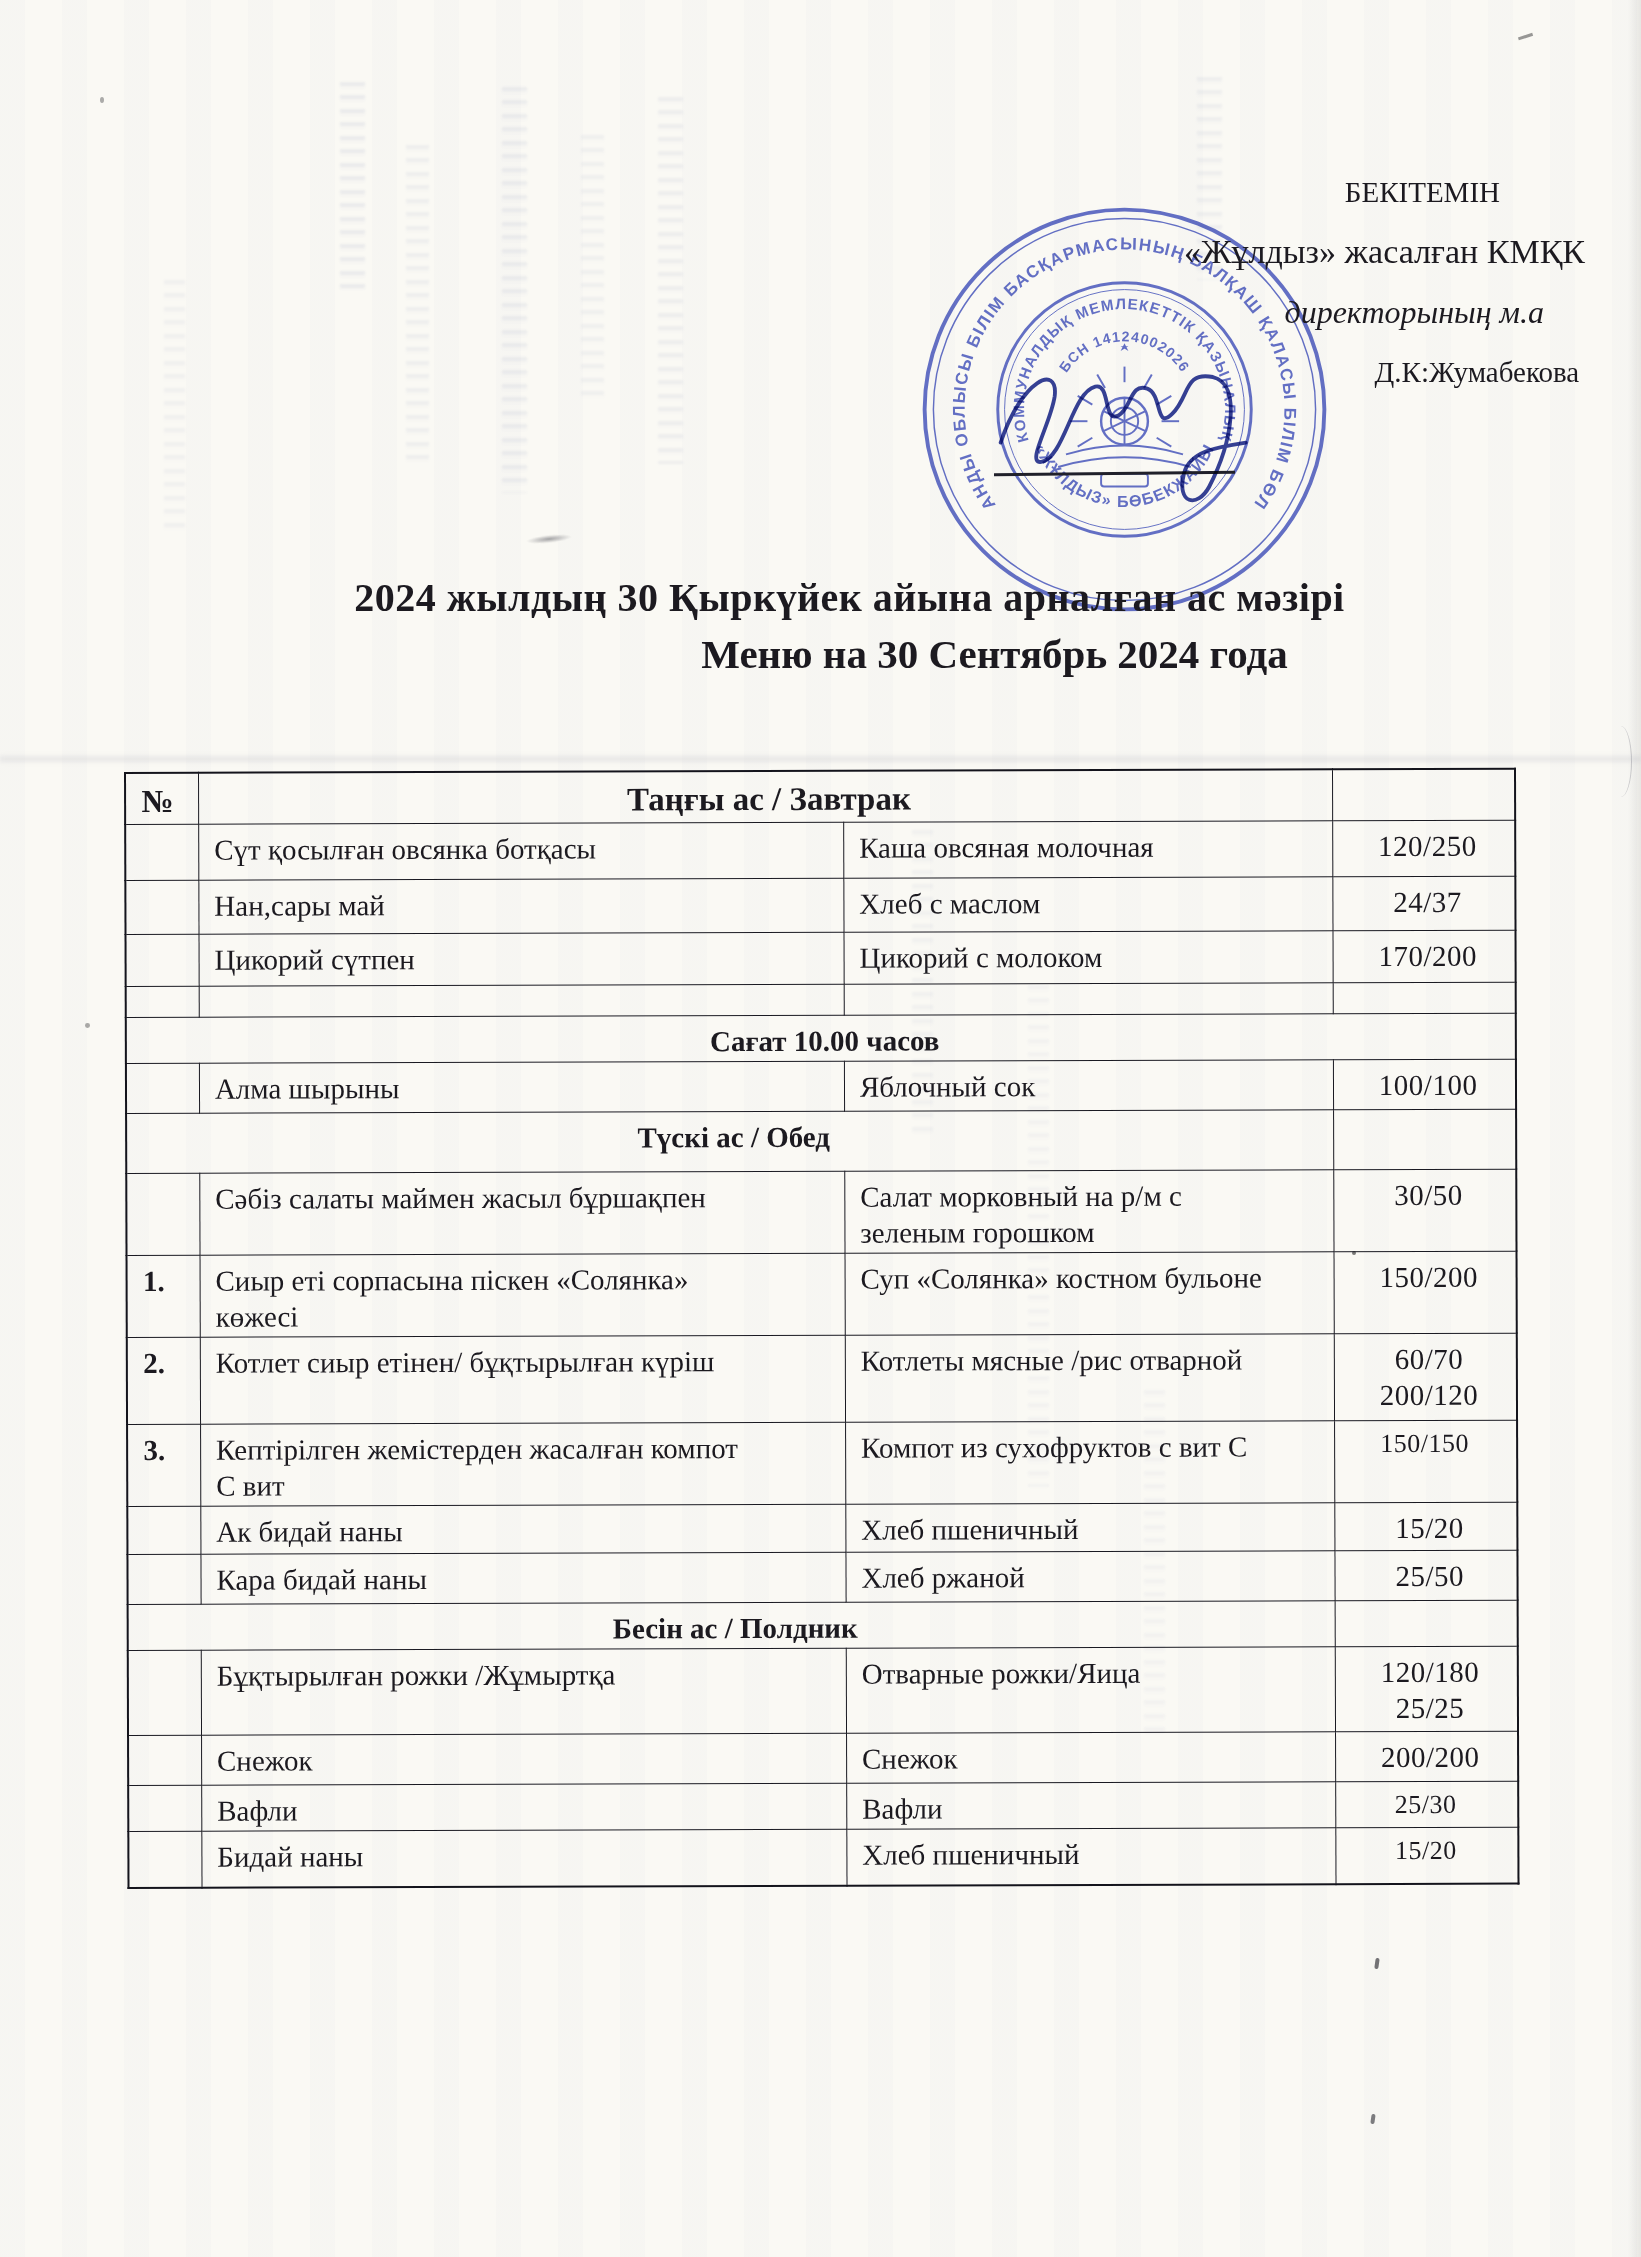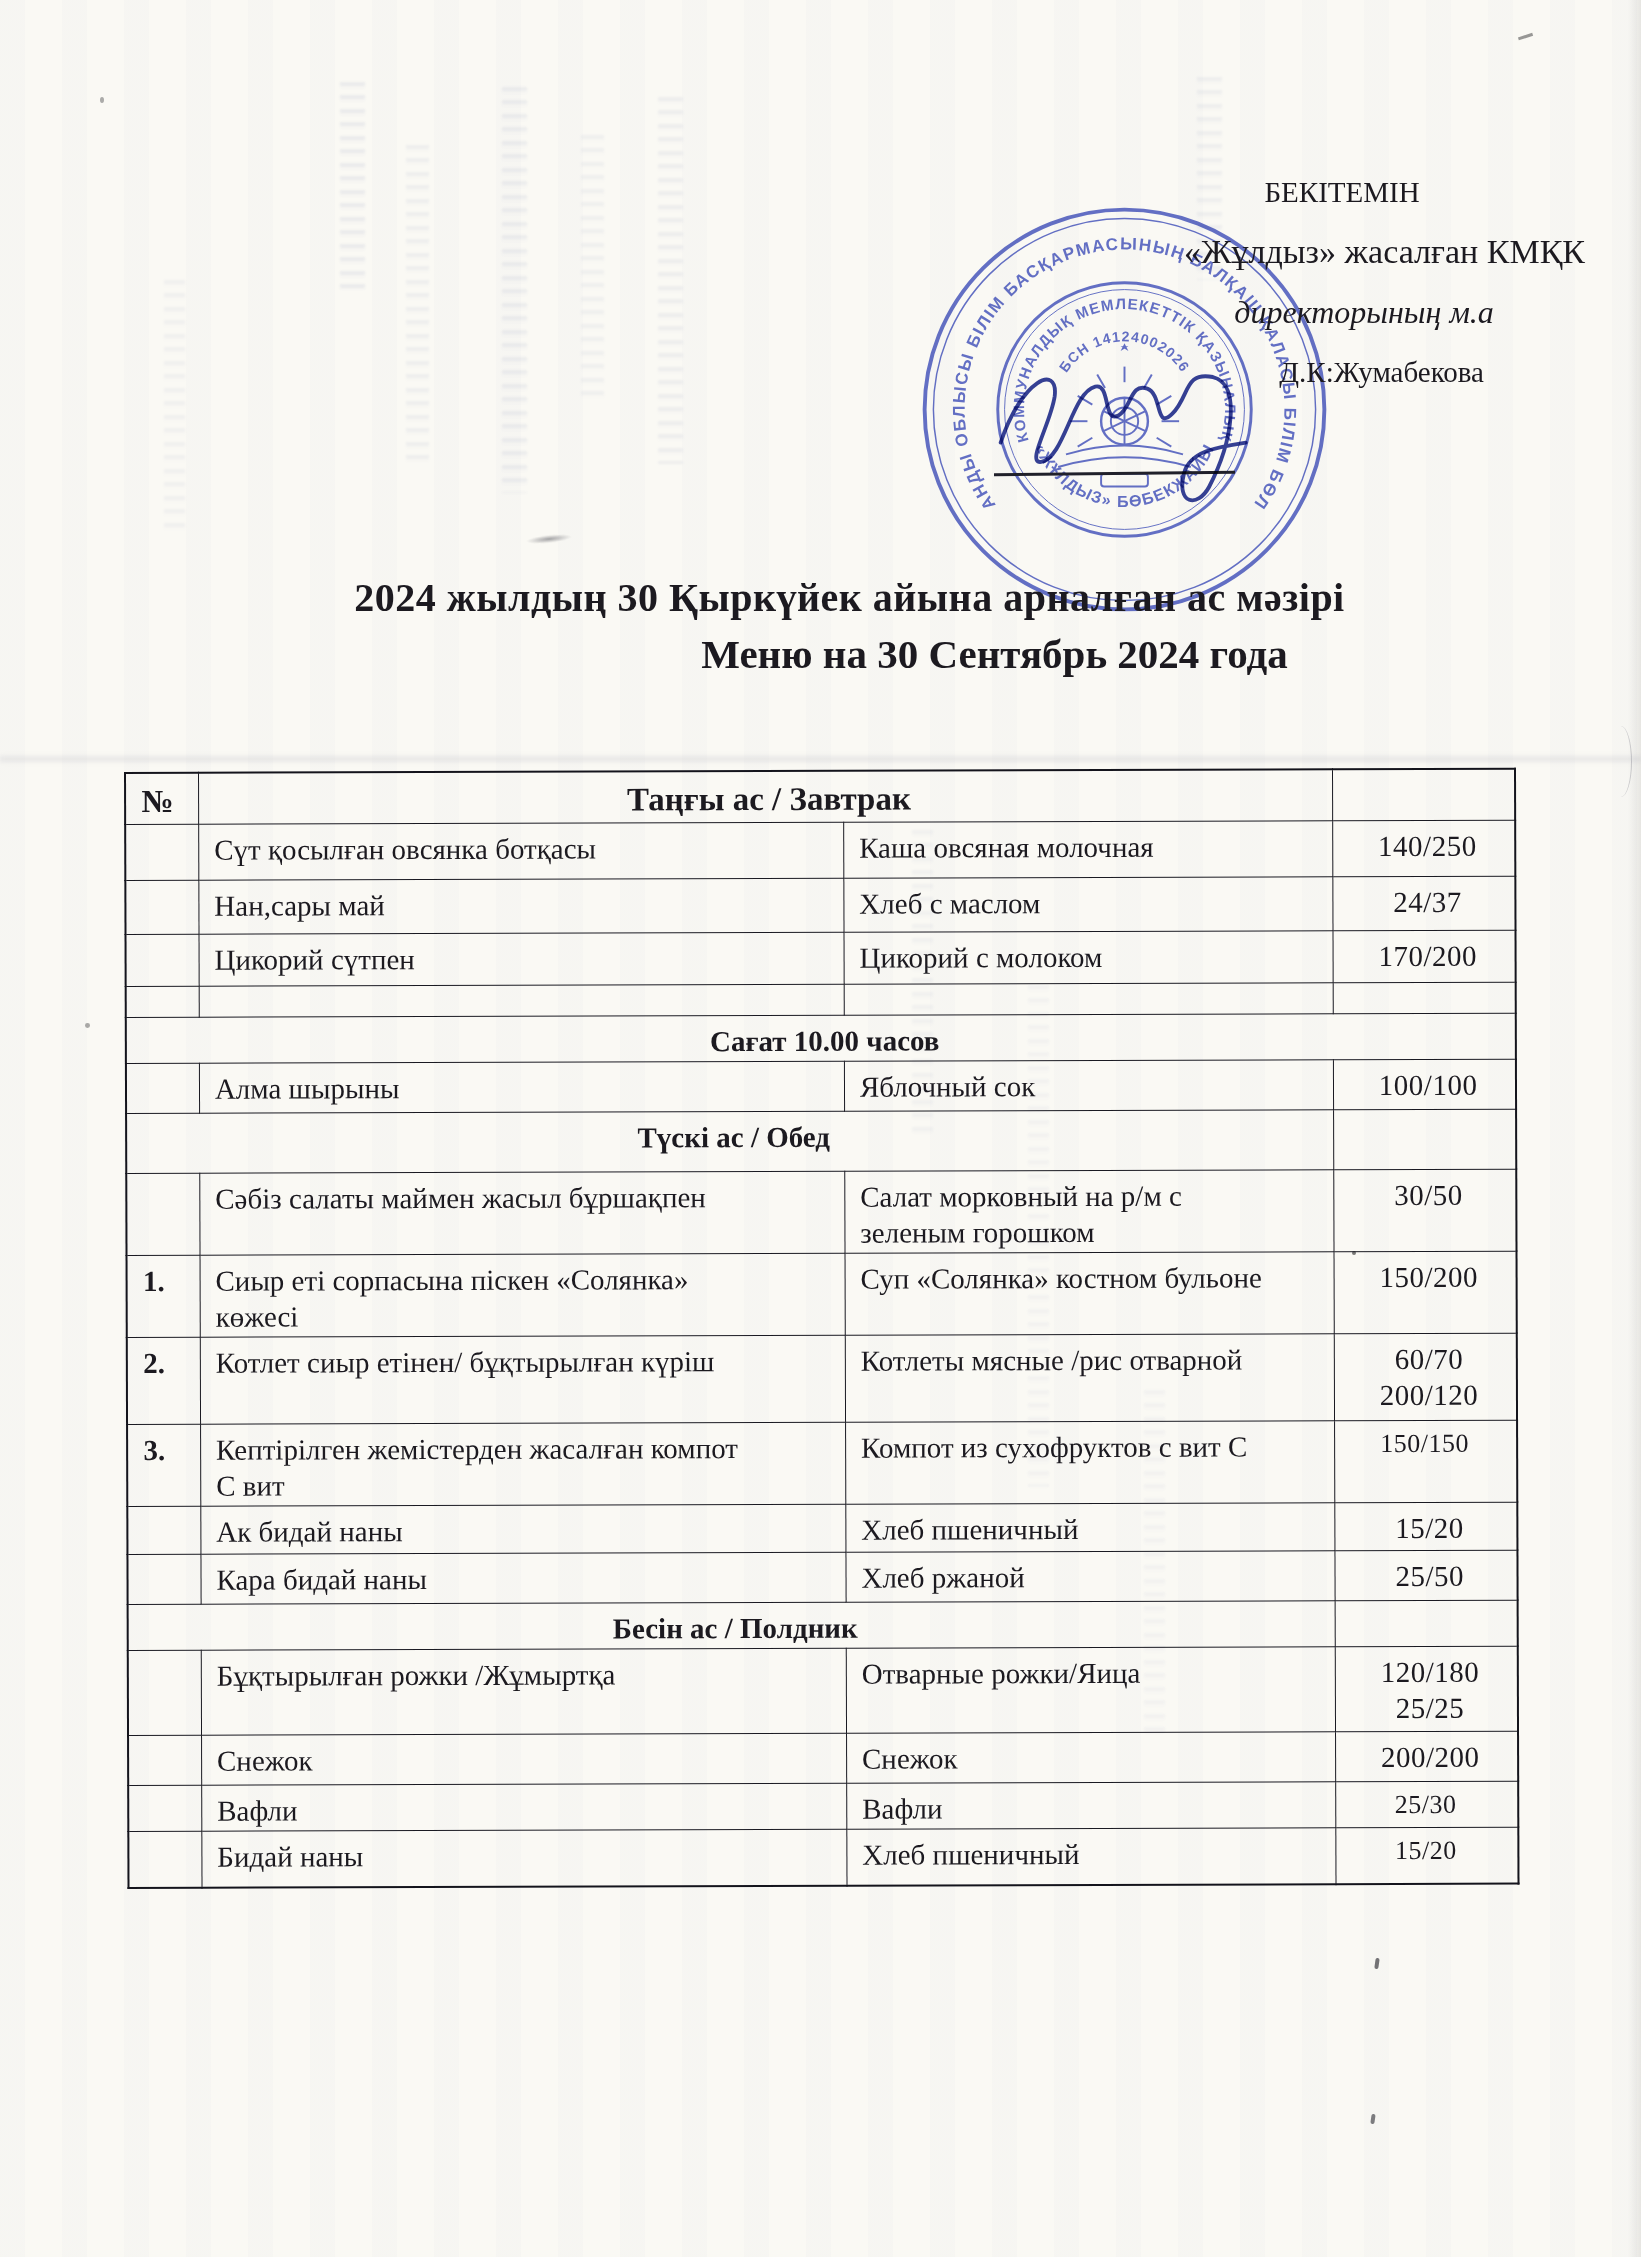--- a/index.html
+++ b/index.html
@@ -24,21 +24,21 @@
   .bleed{ 
     position:absolute;pointer-events:none;
     background:repeating-linear-gradient(180deg,
       rgba(105,115,165,0.13) 0 3.9px, rgba(105,115,165,0.03) 3.9px 6.8px,
       rgba(0,0,0,0) 6.8px 13.5px);
     filter:blur(1.3px);
   }
   .artifact{position:absolute;pointer-events:none;}
 
   .approval{
-    position:absolute;top:162px;right:56px;text-align:center;
+    position:absolute;top:162px;right:56px;text-align:right;
     font-size:33px;line-height:60px;white-space:nowrap;z-index:3;
   }
   .approval .l1{font-size:29px;padding-right:85px;}
   .approval .l2{font-size:34px;}
   .approval .l3{font-size:32px;padding-right:41px;font-style:italic;}
   .approval .l4{font-size:29px;padding-right:5.8px;}
 
   .stamp-wrap{
     position:absolute;left:910px;top:195px;width:429px;height:429px;
     z-index:2;mix-blend-mode:multiply;opacity:.82;
@@ -196,21 +196,21 @@
   <tbody>
     <tr class="hdr-row">
       <td class="num hdr">№</td>
       <td class="section hdr" colspan="2">Таңғы ас / Завтрак</td>
       <td class="portion hdr"></td>
     </tr>
   <tr style="height: 56px;">
         <td class="num"></td>
         <td class="kk">Сүт қосылған  овсянка ботқасы</td>
         <td class="ru">Каша овсяная   молочная</td>
-        <td class="portion">140/250</td>
+        <td class="portion">120/250</td>
       </tr>
       <tr style="height: 54px;">
         <td class="num"></td>
         <td class="kk">Нан,сары май</td>
         <td class="ru">Хлеб с маслом</td>
         <td class="portion">24/37</td>
       </tr>
       <tr style="height: 52px;">
         <td class="num"></td>
         <td class="kk">Цикорий  сүтпен</td>

